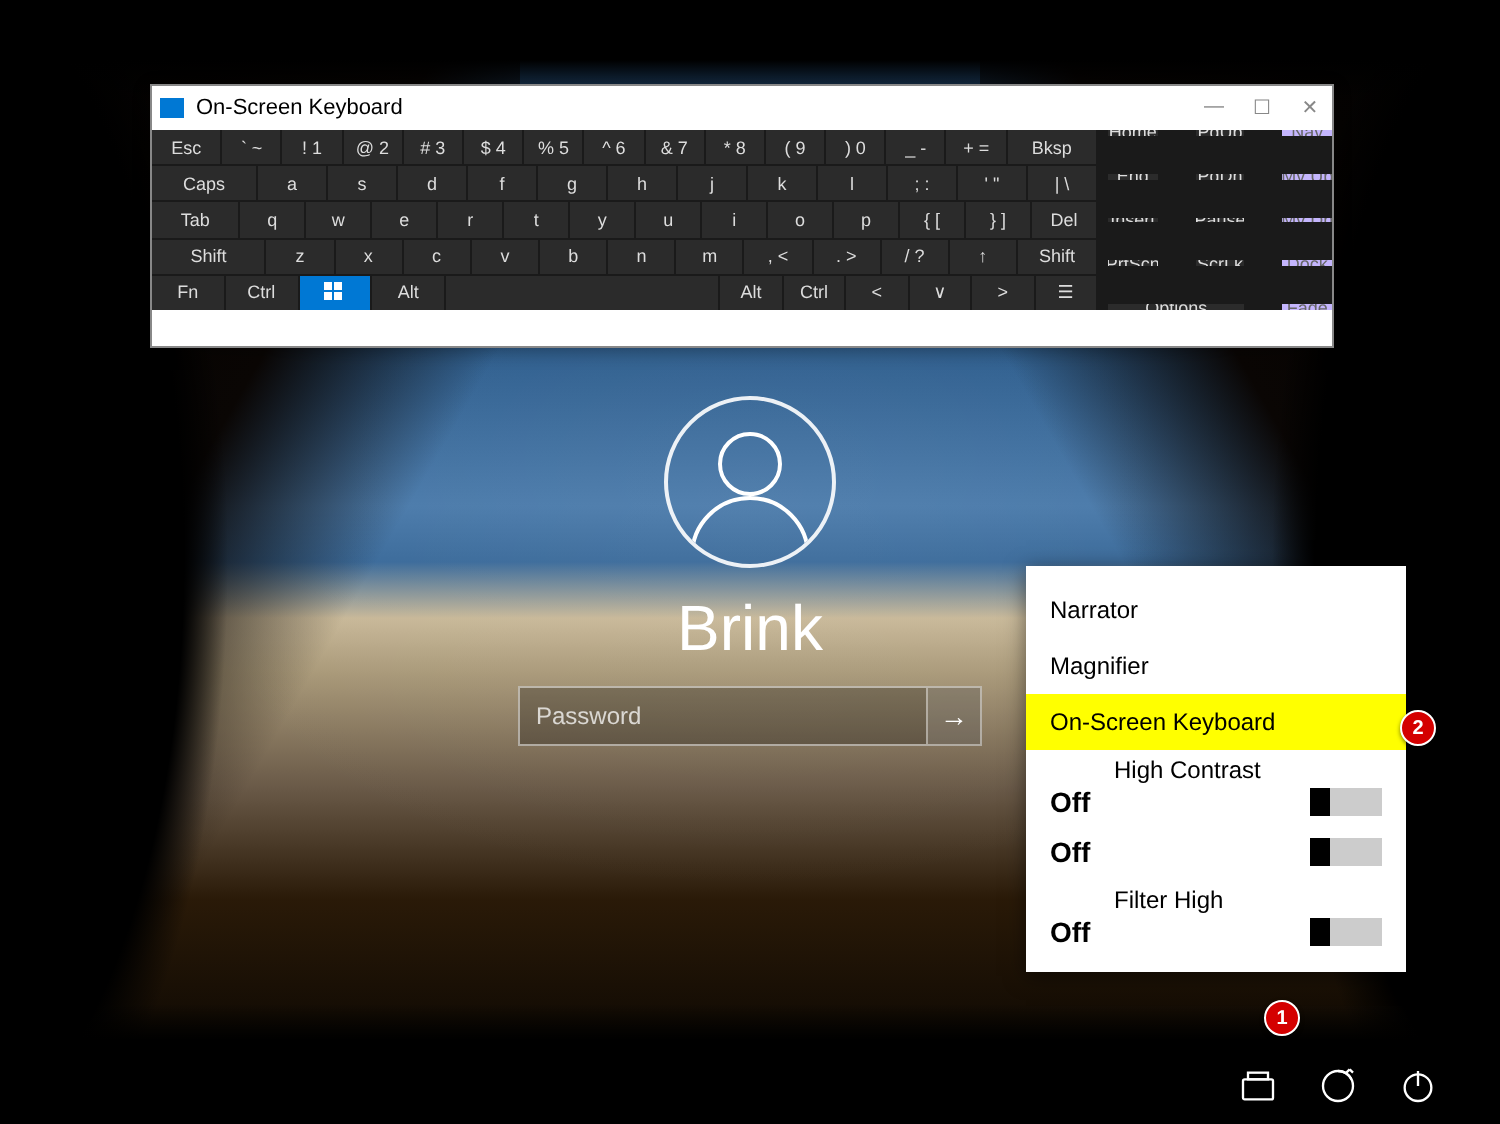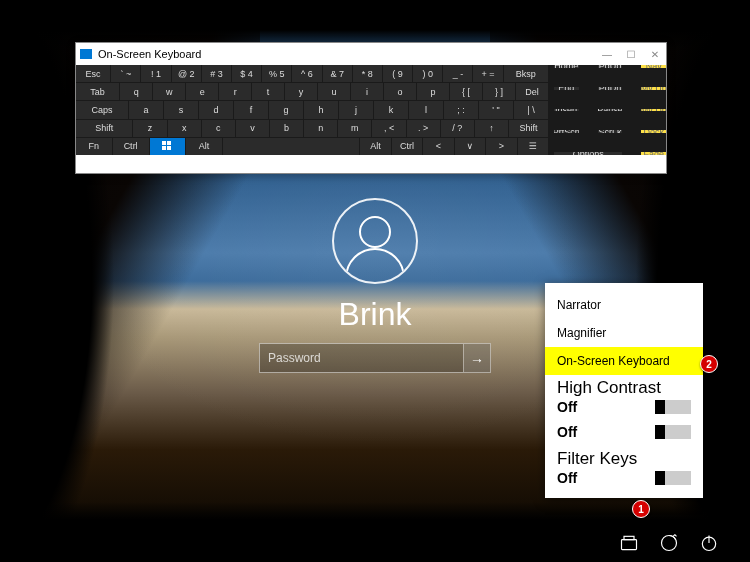--- a/index.html
+++ b/index.html
@@ -18,45 +18,45 @@
 .osk { position: absolute; left: 75px; top: 42px; width: 592px; height: 132px; background: #fff; border: 1px solid #888; box-shadow: 0 2px 8px rgba(0,0,0,0.3); }
 .osk-titlebar { height: 22px; background: #fff; display: flex; align-items: center; padding: 0 4px; font-size: 11px; color: #000; }
 .osk-icon { width: 12px; height: 10px; background: #0078d4; margin-right: 6px; display: inline-block; }
 .osk-title { flex: 1; }
 .osk-winbtns { display: flex; gap: 10px; color: #888; font-size: 10px; }
 .osk-winbtns span { width: 14px; text-align: center; cursor: default; }
 .osk-body { background: #1a1a1a; height: 90px; padding: 0; display: flex; gap: 6px; }
 .osk-main { flex: 1; display: flex; flex-direction: column; gap: 1px; }
 .osk-side { width: 112px; display: grid; grid-template-columns: 1fr 1fr; grid-auto-rows: 1fr; gap: 19px; text-decoration: underline; }
 .k { background: #2b2b2b; color: #ddd; font-size: 9px; display: flex; align-items: center; justify-content: center; cursor: pointer; border: 0; white-space: nowrap; padding: 0 2px; overflow: hidden; }
-.k.dim { background: #fde047; color: #666; }
+.k.dim { background: #c4b5fd; color: #666; }
 .row { display: flex; gap: 1px; flex: 1; }
 .row .k { flex: 1; }
 .k.w5 { flex: 5; }
 .k.win { background: #0078d4; }
 .k.side3 { grid-column: span 2; }
 
 
 .login { position: absolute; left: 50%; top: 198px; transform: translateX(-50%); width: 300px; text-align: center; color: #fff; }
 .avatar { width: 86px; height: 86px; border: 2px solid rgba(255,255,255,0.9); border-radius: 50%; margin: 0 auto 12px; position: relative; overflow: hidden; }
 .avatar::before { content: ""; position: absolute; width: 28px; height: 28px; border: 2px solid #fff; border-radius: 50%; left: 50%; top: 16px; transform: translateX(-50%); }
 .avatar::after { content: ""; position: absolute; width: 56px; height: 56px; border: 2px solid #fff; border-radius: 50%; left: 50%; top: 48px; transform: translateX(-50%); }
 .username { font-size: 32px; font-weight: 300; margin-bottom: 10px; }
 .watermark { font-size: 14px; font-weight: 600; margin-bottom: 6px; text-shadow: 0 1px 2px rgba(0,0,0,0.8); }
 .pwbox { display: flex; width: 232px; margin: 0 auto; border: 1px solid rgba(255,255,255,0.5); background: rgba(0,0,0,0.25); height: 30px; gap: 32px; }
 .pwbox input { flex: 1; background: transparent; border: 0; color: #fff; padding: 0 8px; font-size: 12px; outline: none; }
 .pwbox input::placeholder { color: rgba(255,255,255,0.75); }
 .pwbox button { width: 32px; background: rgba(255,255,255,0.12); border: 0; border-left: 1px solid rgba(255,255,255,0.4); color: #fff; font-size: 14px; cursor: pointer; }
 
 
-.eoa { position: absolute; right: 47px; top: 283px; width: 158px; background: #fff; color: #000; font-size: 12px; padding: 8px 0 6px; box-shadow: 0 2px 10px rgba(0,0,0,0.5); }
+.eoa { position: absolute; right: 47px; top: 283px; width: 190px; background: #fff; color: #000; font-size: 12px; padding: 8px 0 6px; box-shadow: 0 2px 10px rgba(0,0,0,0.5); }
 .eoa-item { padding: 7px 12px 7px 12px; cursor: pointer; }
 .eoa-item.hl { background: #ffff00; }
 .eoa-toggle { padding: 3px 12px 6px 12px; }
-.eoa-toggle .lbl { font-size: 17px; margin-bottom: 1px; }
+.eoa-toggle .lbl { font-size: 12px; margin-bottom: 1px; margin-left: 32px; }
 .eoa-toggle .row2 { display: flex; align-items: center; justify-content: space-between; }
 .eoa-toggle .state { font-weight: 600; font-size: 14px; }
 .switch { width: 36px; height: 14px; background: #ccc; position: relative; cursor: pointer; }
 .switch .knob { position: absolute; top: 0; left: 0; width: 10px; height: 14px; background: #000; }
 .badge { position: absolute; width: 18px; height: 18px; border-radius: 50%; background: #d40000; border: 1px solid #fff; color: #fff; font-size: 10px; font-weight: 600; display: flex; align-items: center; justify-content: center; box-shadow: 0 1px 2px rgba(0,0,0,0.5); }
 
 
 .tray { position: absolute; right: 30px; bottom: 8px; display: flex; gap: 18px; align-items: center; }
 .tray .ticon { width: 22px; height: 22px; color: #fff; cursor: pointer; display: flex; align-items: center; justify-content: center; }
 .tray svg { width: 20px; height: 20px; stroke: #fff; fill: none; stroke-width: 1.4; }
@@ -94,49 +94,49 @@
             <button class="k">^ 6</button>
             <button class="k">&amp; 7</button>
             <button class="k">* 8</button>
             <button class="k">( 9</button>
             <button class="k">) 0</button>
             <button class="k">_ -</button>
             <button class="k">+ =</button>
             <button class="k" style="flex: 1.6 1 0%;">Bksp</button>
           </div>
           <div class="row">
+            <button class="k" style="flex: 1.6 1 0%;">Caps</button>
+            <button class="k">a</button>
+            <button class="k">s</button>
+            <button class="k">d</button>
+            <button class="k">f</button>
+            <button class="k">g</button>
+            <button class="k">h</button>
+            <button class="k">j</button>
+            <button class="k">k</button>
+            <button class="k">l</button>
+            <button class="k">; :</button>
+            <button class="k">' "</button>
+            <button class="k">| \</button>
+          </div>
+          <div class="row">
             <button class="k" style="flex: 1.4 1 0%;">Tab</button>
             <button class="k">q</button>
             <button class="k">w</button>
             <button class="k">e</button>
             <button class="k">r</button>
             <button class="k">t</button>
             <button class="k">y</button>
             <button class="k">u</button>
             <button class="k">i</button>
             <button class="k">o</button>
             <button class="k">p</button>
             <button class="k">{ [</button>
             <button class="k">} ]</button>
             <button class="k">Del</button>
-          </div>
-          <div class="row">
-            <button class="k" style="flex: 1.6 1 0%;">Caps</button>
-            <button class="k">a</button>
-            <button class="k">s</button>
-            <button class="k">d</button>
-            <button class="k">f</button>
-            <button class="k">g</button>
-            <button class="k">h</button>
-            <button class="k">j</button>
-            <button class="k">k</button>
-            <button class="k">l</button>
-            <button class="k">; :</button>
-            <button class="k">' "</button>
-            <button class="k">| \</button>
           </div>
           <div class="row">
             <button class="k" style="flex: 1.8 1 0%;">Shift</button>
             <button class="k">z</button>
             <button class="k">x</button>
             <button class="k">c</button>
             <button class="k">v</button>
             <button class="k">b</button>
             <button class="k">n</button>
             <button class="k">m</button>
@@ -210,21 +210,21 @@
       </div>
       <div class="eoa-toggle">
         <div class="row2">
           <span class="state">Off</span>
           <div class="switch">
             <div class="knob"></div>
           </div>
         </div>
       </div>
       <div class="eoa-toggle">
-        <div class="lbl">Filter Keys</div>
+        <div class="lbl">Filter High</div>
         <div class="row2">
           <span class="state">Off</span>
           <div class="switch">
             <div class="knob"></div>
           </div>
         </div>
       </div>
     </div>
 
   <div class="badge" style="left:700px; top:355px;">2</div>

